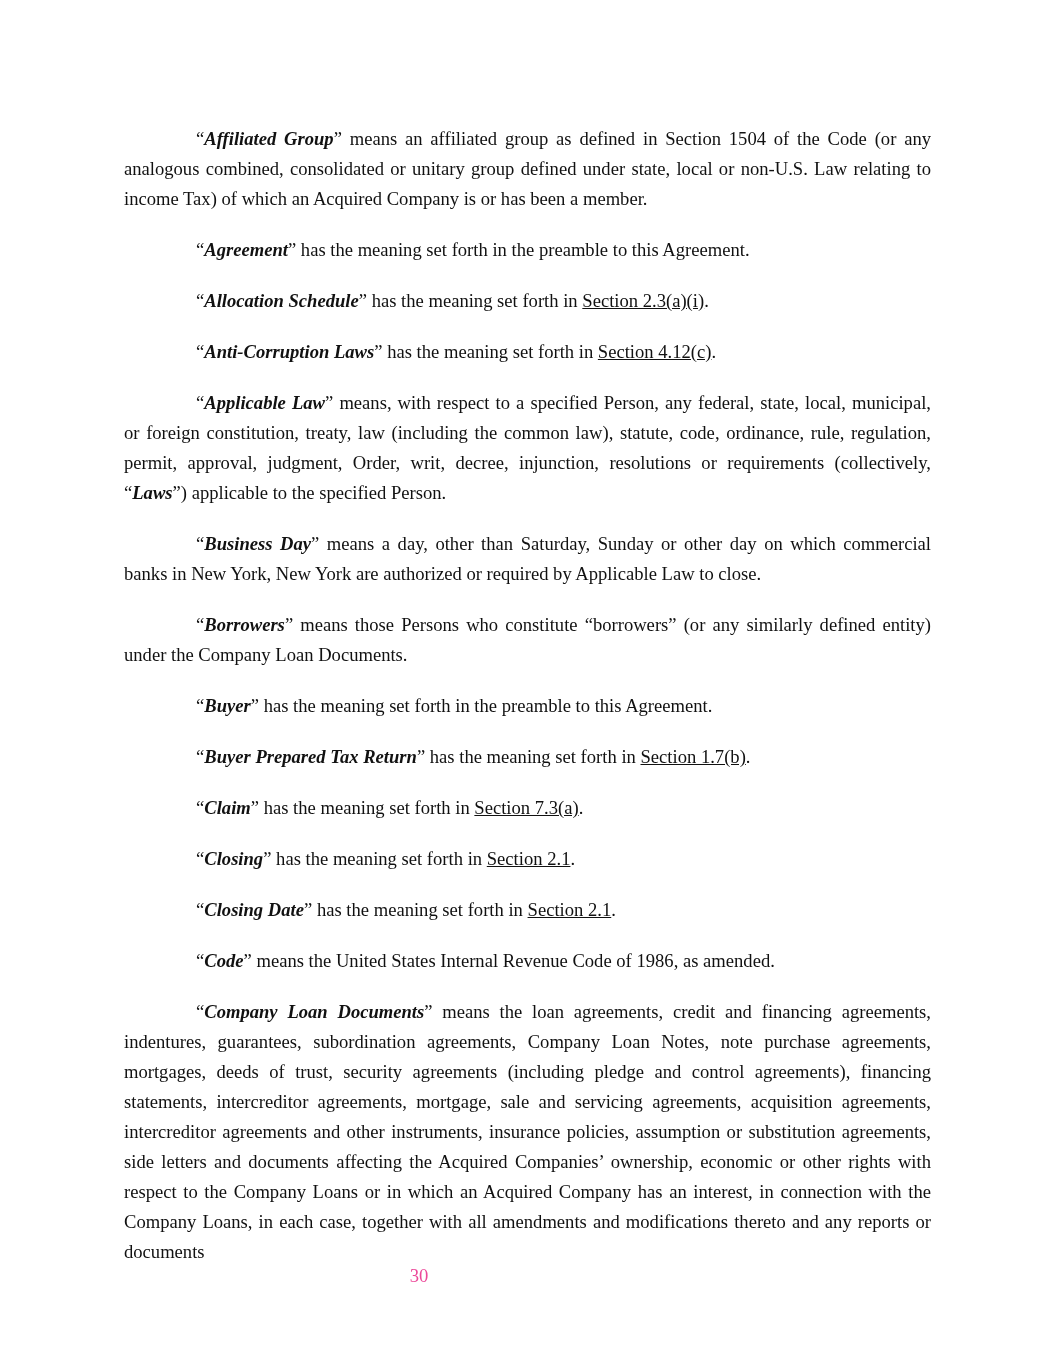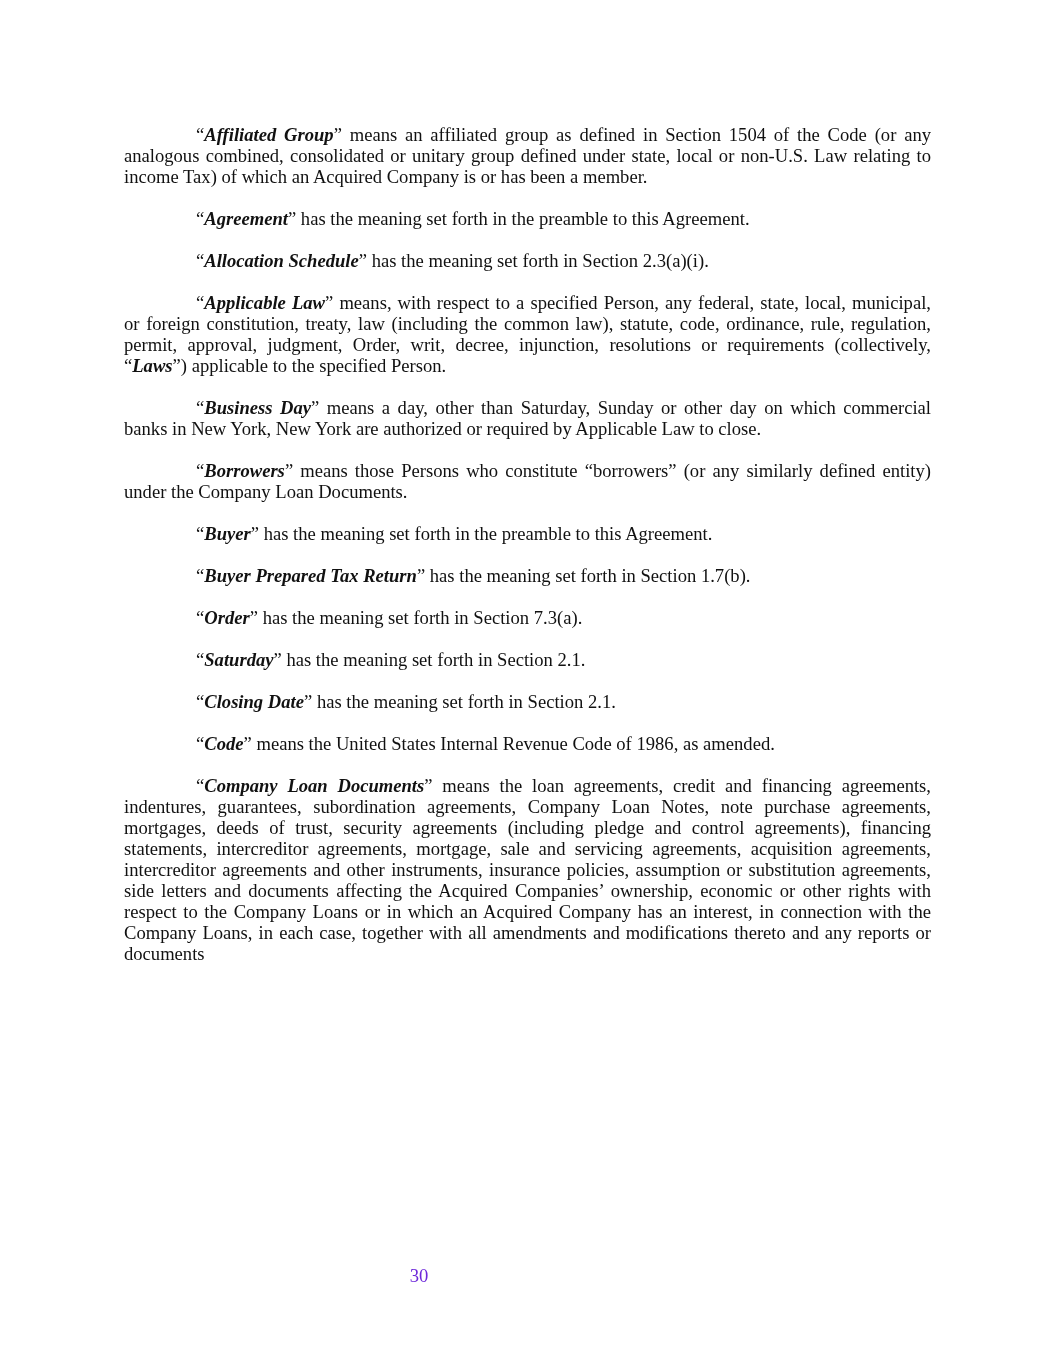--- a/index.html
+++ b/index.html
@@ -1,54 +1,55 @@
 <!DOCTYPE html>
 <html><head>
   <meta charset="utf-8">
   <style>
     html, body { margin: 0; padding: 0; background: #ffffff; }
     body { width: 1055px; height: 1365px; position: relative; overflow: hidden; }
     .page {
       position: absolute; left: 124px; top: 124px; width: 807px;
-      font-family: "Liberation Serif", serif; font-size: 18.6px; line-height: 21px; color: #111;
+      font-family: "Liberation Serif", serif; font-size: 18.6px; line-height: 30px; color: #111;
     }
     .para { text-align: justify; margin: 0 0 21px 0; text-indent: 72px; }
     .term { font-weight: bold; font-style: italic; }
-    .ref { }
+    .ref { text-decoration: underline; }
     .page-number {
       position: absolute; left: 0; width: 838px; top: 1265px; text-align: center;
-      font-family: "Liberation Serif", serif; font-size: 18.6px; color: #6d28d9;
+      font-family: "Liberation Serif", serif; font-size: 18.6px; color: #ec4899;
     }
   </style>
 </head>
 <body>
 
 <div class="page">
   <p class="para"><span>“</span><span class="term">Affiliated Group</span><span>”</span><span> means an affiliated group as defined in Section 1504 of the Code (or any analogous combined, consolidated or unitary group defined under state, local or non-U.S. Law relating to income Tax) of which an Acquired Company is or has been a member.</span></p>
 
   <p class="para"><span>“</span><span class="term">Agreement</span><span>”</span><span> has the meaning set forth in the preamble to this Agreement.</span></p>
 
   <p class="para"><span>“</span><span class="term">Allocation Schedule</span><span>”</span><span> has the meaning set forth in </span><span class="ref">Section 2.3(a)(i)</span><span>.</span></p>
 
+  <p class="para"><span>“</span><span class="term">Anti-Corruption Laws</span><span>”</span><span> has the meaning set forth in </span><span class="ref">Section 4.12(c)</span><span>.</span></p>
 
   <p class="para"><span>“</span><span class="term">Applicable Law</span><span>”</span><span> means, with respect to a specified Person, any federal, state, local, municipal, or foreign constitution, treaty, law (including the common law), statute, code, ordinance, rule, regulation, permit, approval, judgment, Order, writ, decree, injunction, resolutions or requirements (collectively, “</span><span class="term">Laws</span><span>”) applicable to the specified Person.</span></p>
 
   <p class="para"><span>“</span><span class="term">Business Day</span><span>”</span><span> means a day, other than Saturday, Sunday or other day on which commercial banks in New York, New York are authorized or required by Applicable Law to close.</span></p>
 
   <p class="para"><span>“</span><span class="term">Borrowers</span><span>”</span><span> means those Persons who constitute “borrowers” (or any similarly defined entity) under the Company Loan Documents.</span></p>
 
   <p class="para"><span>“</span><span class="term">Buyer</span><span>”</span><span> has the meaning set forth in the preamble to this Agreement.</span></p>
 
 
   <p class="para"><span>“</span><span class="term">Buyer Prepared Tax Return</span><span>”</span><span> has the meaning set forth in </span><span class="ref">Section 1.7(b)</span><span>.</span></p>
 
 
-  <p class="para"><span>“</span><span class="term">Order</span><span>”</span><span> has the meaning set forth in </span><span class="ref">Section 7.3(a)</span><span>.</span></p>
+  <p class="para"><span>“</span><span class="term">Claim</span><span>”</span><span> has the meaning set forth in </span><span class="ref">Section 7.3(a)</span><span>.</span></p>
 
-  <p class="para"><span>“</span><span class="term">Saturday</span><span>”</span><span> has the meaning set forth in </span><span class="ref">Section 2.1</span><span>.</span></p>
+  <p class="para"><span>“</span><span class="term">Closing</span><span>”</span><span> has the meaning set forth in </span><span class="ref">Section 2.1</span><span>.</span></p>
 
   <p class="para"><span>“</span><span class="term">Closing Date</span><span>”</span><span> has the meaning set forth in </span><span class="ref">Section 2.1</span><span>.</span></p>
 
   <p class="para"><span>“</span><span class="term">Code</span><span>”</span><span> means the United States Internal Revenue Code of 1986, as amended.</span></p>
 
   <p class="para"><span>“</span><span class="term">Company Loan Documents</span><span>”</span><span> means the loan agreements, credit and financing agreements, indentures, guarantees, subordination agreements, Company Loan Notes, note purchase agreements, mortgages, deeds of trust, security agreements (including pledge and control agreements), financing statements, intercreditor agreements, mortgage, sale and servicing agreements, acquisition agreements, intercreditor agreements and other instruments, insurance policies, assumption or substitution agreements, side letters and documents affecting the Acquired Companies’ ownership, economic or other rights with respect to the Company Loans or in which an Acquired Company has an interest, in connection with the Company Loans, in each case, together with all amendments and modifications thereto and any reports or documents</span></p>
 </div>
 
 <div class="page-number">30</div>
 

